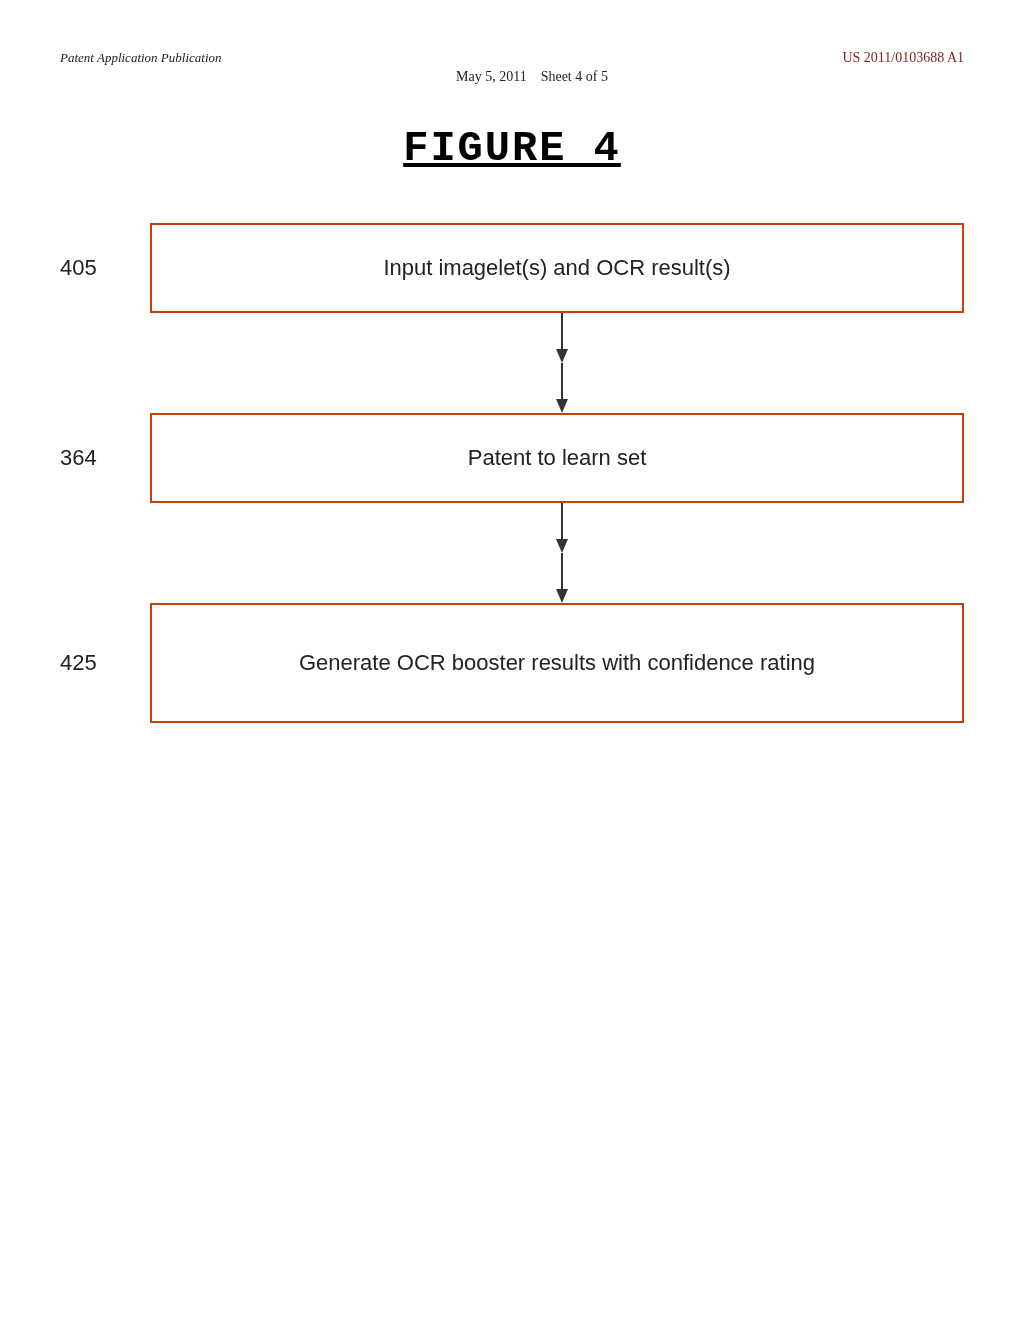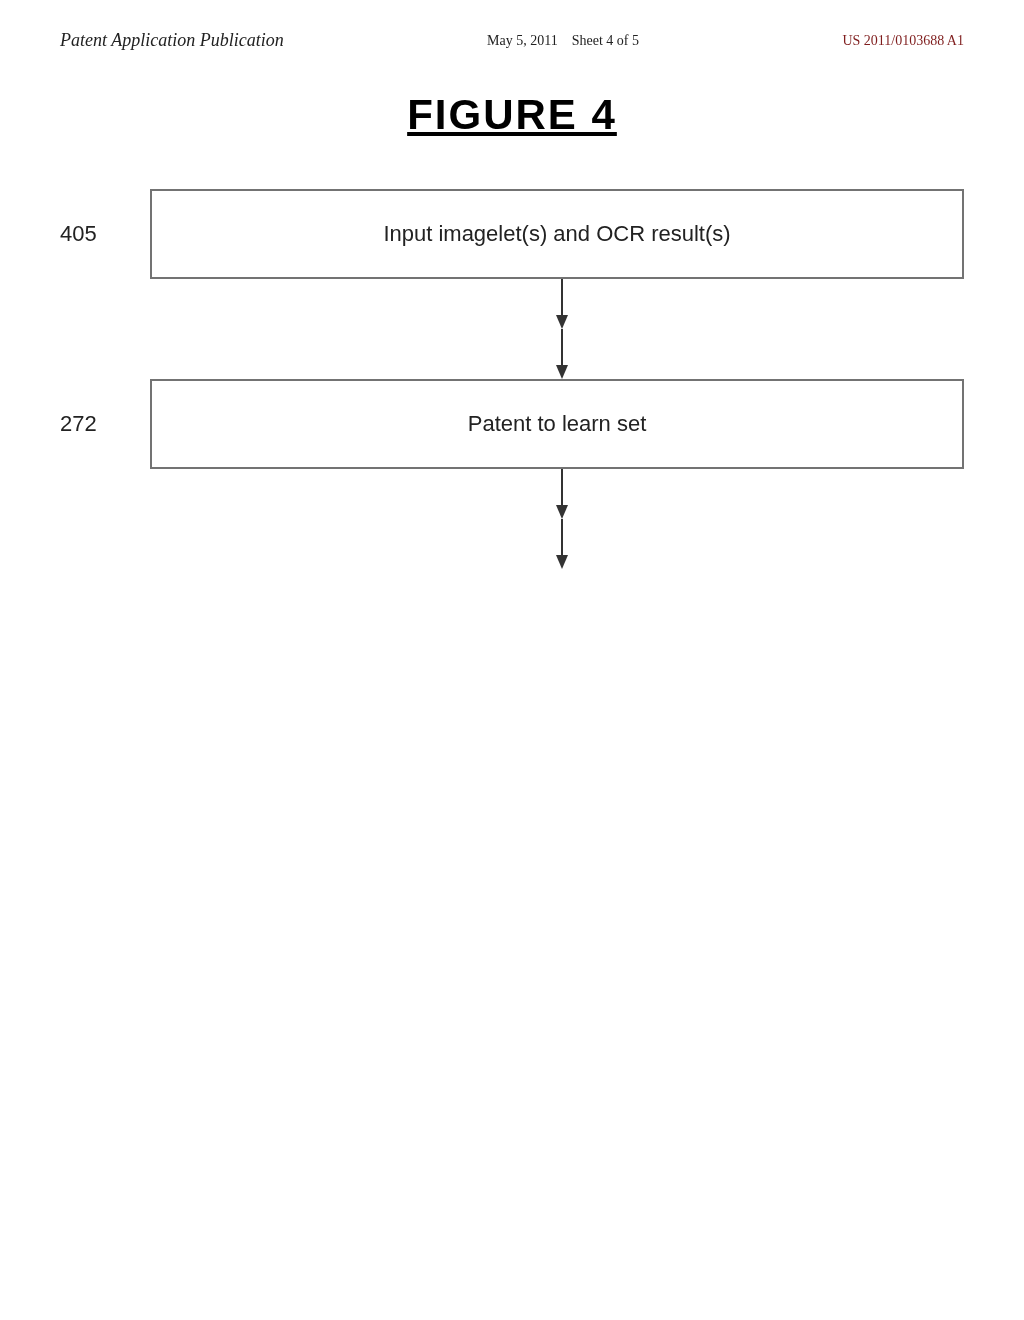--- a/index.html
+++ b/index.html
@@ -20,48 +20,49 @@
     
     .page-header {
       display: flex;
       justify-content: space-between;
       align-items: center;
       padding: 30px 60px 10px 60px;
       border-bottom: none;
     }
 
     .header-left {
-      font-size: 18px;
+      font-size: 13px;
       font-style: italic;
       color: #222;
     }
 
     .header-center {
       font-size: 14px;
       color: #222;
       text-align: center;
+      margin-top: 39px;
     }
 
     .header-right {
       font-size: 14px;
       color: #7f1d1d;
     }
 
     
     .figure-title {
       text-align: center;
       margin-top: 30px;
       margin-bottom: 50px;
     }
 
     .figure-title h1 {
       font-size: 42px;
       font-weight: bold;
       text-decoration: underline;
-      font-family: Liberation Sans, sans-serif;
+      font-family: Liberation Mono, monospace;
       letter-spacing: 2px;
     }
 
     
     .flowchart {
       display: flex;
       flex-direction: column;
       align-items: center;
       padding: 0 60px;
       gap: 0;
@@ -80,21 +81,21 @@
       font-family: Arial, sans-serif;
       color: #222;
       width: 90px;
       text-align: left;
       flex-shrink: 0;
       padding-right: 10px;
     }
 
     .step-box {
       flex: 1;
-      border: 2px solid #737373;
+      border: 2px solid #c2410c;
       padding: 28px 20px;
       text-align: center;
       font-size: 22px;
       font-family: Arial, sans-serif;
       color: #222;
       min-height: 90px;
       display: flex;
       align-items: center;
       justify-content: center;
       background: #fff;
@@ -150,35 +151,41 @@
 
 
   <div class="arrow-wrapper">
     <svg class="arrow-svg" width="20" height="50">
       <line x1="10" y1="0" x2="10" y2="38" stroke="#333" stroke-width="2"></line>
       <polygon points="10,50 4,36 16,36" fill="#333"></polygon>
     </svg>
   </div>
 
   <div class="flow-step">
-    <div class="step-label">272</div>
+    <div class="step-label">364</div>
     <div class="step-box">
       <span>Patent to learn set</span>
     </div>
   </div>
 
   <div class="arrow-wrapper">
     <svg class="arrow-svg" width="20" height="50">
       <line x1="10" y1="0" x2="10" y2="38" stroke="#333" stroke-width="2"></line>
       <polygon points="10,50 4,36 16,36" fill="#333"></polygon>
     </svg>
   </div>
 
 
   <div class="arrow-wrapper">
     <svg class="arrow-svg" width="20" height="50">
       <line x1="10" y1="0" x2="10" y2="38" stroke="#333" stroke-width="2"></line>
       <polygon points="10,50 4,36 16,36" fill="#333"></polygon>
     </svg>
   </div>
 
+  <div class="flow-step">
+    <div class="step-label">425</div>
+    <div class="step-box tall">
+      <span>Generate OCR booster results with confidence rating</span>
+    </div>
+  </div>
 
 </div>
 
 </body></html>

